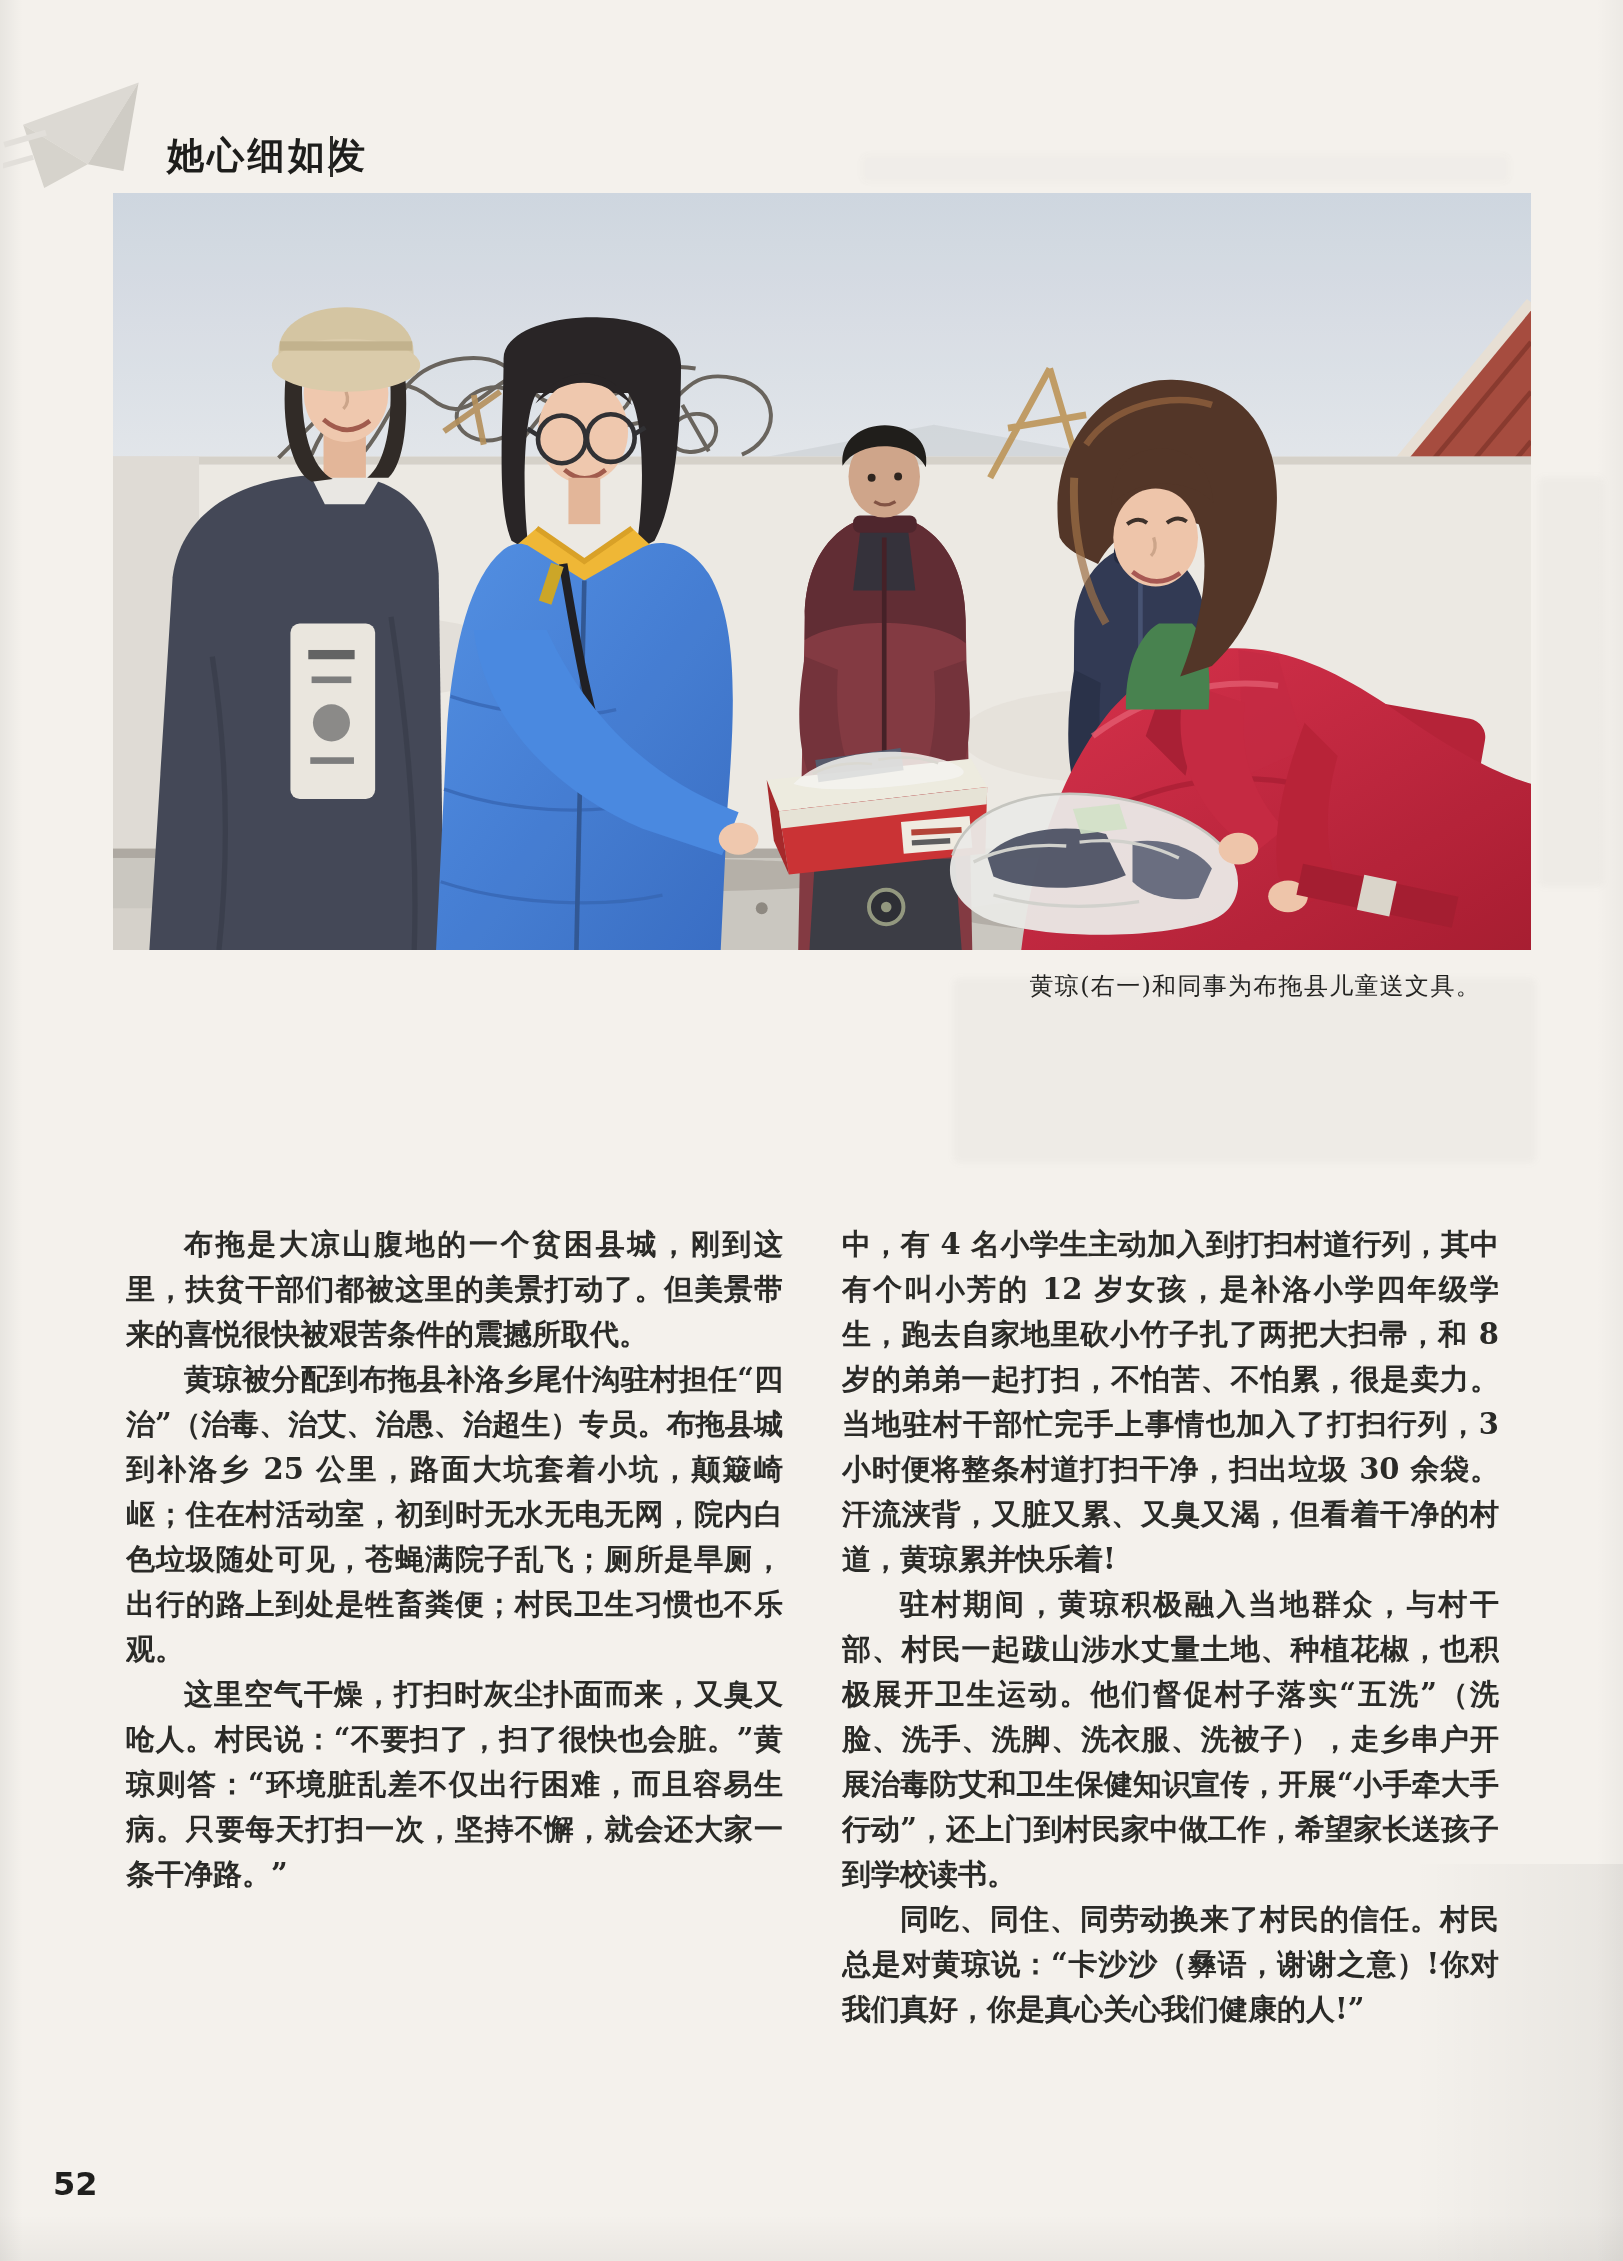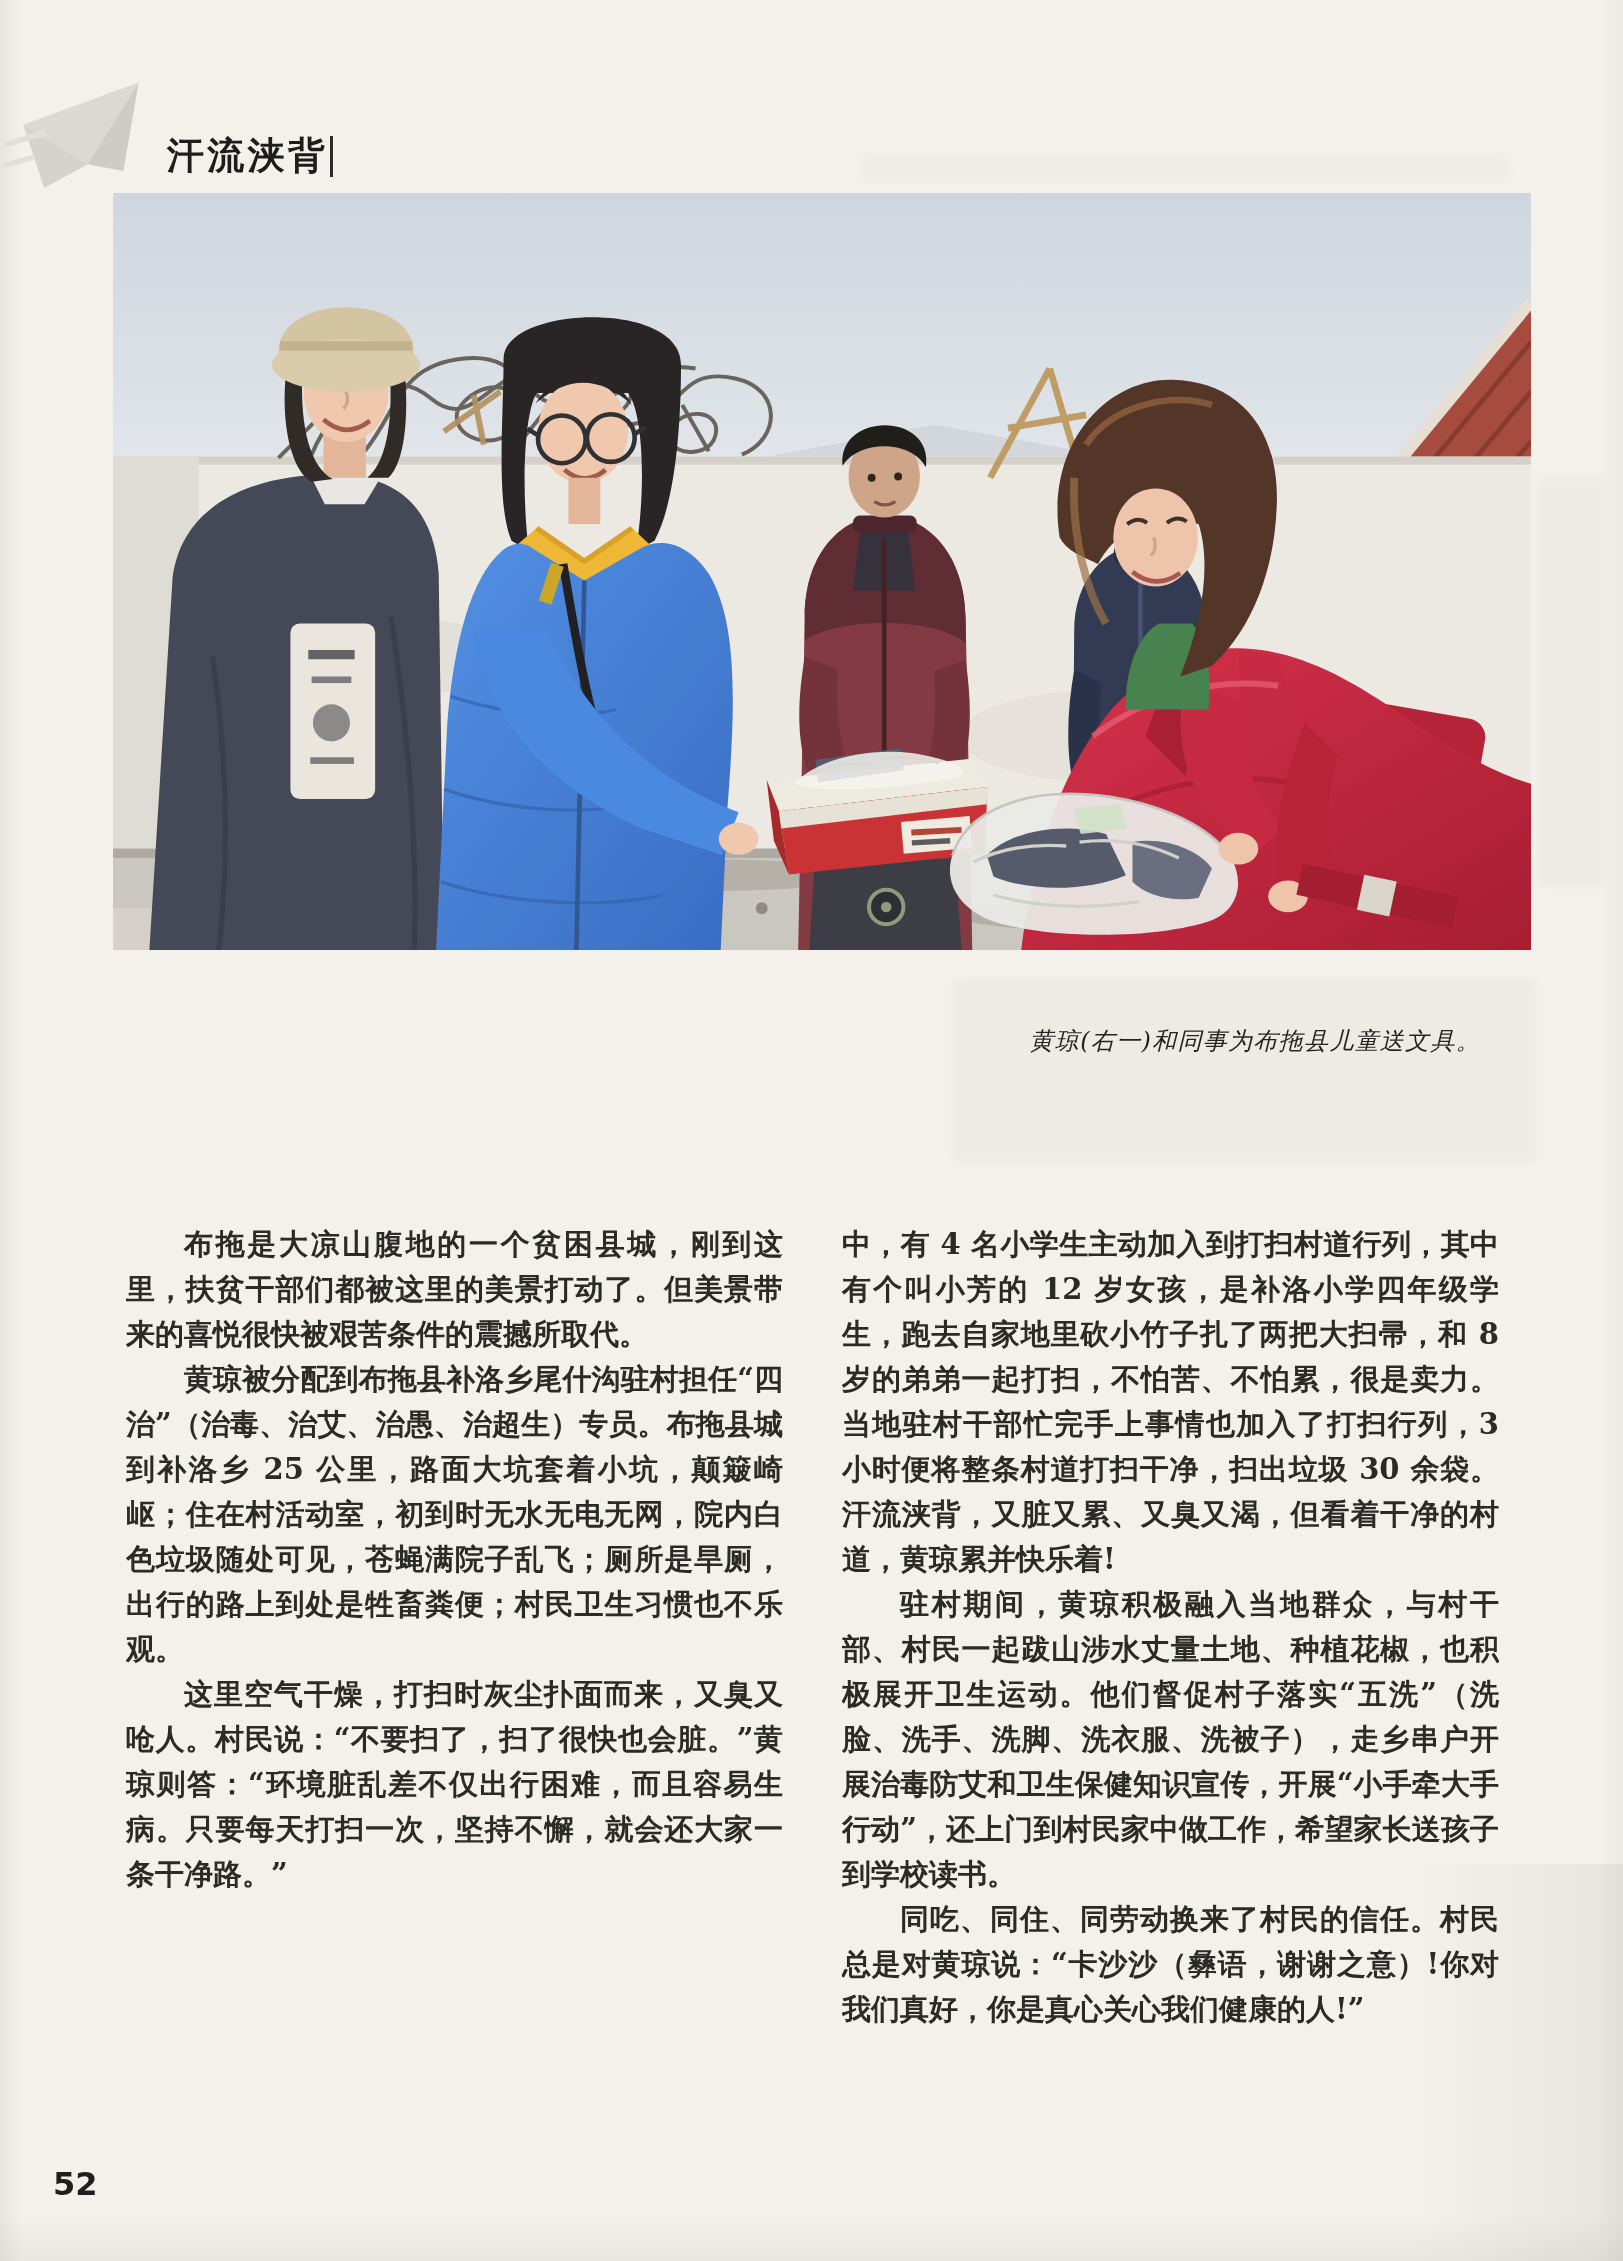--- a/index.html
+++ b/index.html
@@ -9,22 +9,22 @@
       linear-gradient(0deg, rgba(0,0,0,0.045), rgba(0,0,0,0) 46px),
       linear-gradient(270deg, rgba(0,0,0,0.03), rgba(0,0,0,0) 26.5px),
       #f4f1ec;
     font-family:"DejaVu Serif", serif; color:#262624;}
   .plane-logo{position:absolute;left:2.6px;top:64px;width:159px;height:132px;}
   .brand{position:absolute;left:167px;top:131px;font-family:"DejaVu Sans",sans-serif;
     font-size:37px;font-weight:bold;letter-spacing:3.3px;color:#1d1d1b;}
   .brand-divider{position:absolute;left:330px;top:136px;width:2.6px;height:41px;background:#2c2c2a;}
   .photo{position:absolute;left:113px;top:193px;width:1418px;height:757px;margin:0;overflow:hidden;background:#dfe3e8;}
   .photo svg{display:block;width:100%;height:100%;}
-  .caption{position:absolute;left:113px;top:1025px;width:1368px;text-align:right;
-    font-size:24px;font-style:italic;color:#1f1f1d;letter-spacing:1.3px;}
+  .caption{position:absolute;left:113px;top:970px;width:1368px;text-align:right;
+    font-size:24px;color:#1f1f1d;letter-spacing:1.3px;}
   .headline{position:absolute;left:123px;top:1120px;display:flex;align-items:center;gap:16px;}
   .headline-icon{width:30px;height:30px;flex:0 0 auto;}
   .headline-icon svg{display:block;width:30px;height:30px;}
   .headline-text{font-family:"DejaVu Sans",sans-serif;font-size:40px;font-weight:bold;
     color:#141412;letter-spacing:0.7px;white-space:nowrap;}
   .col{position:absolute;top:1222px;width:657px;height:952px;font-size:29px;line-height:45px;
     text-align:justify;color:#2a2a27;overflow:hidden;}
   .col-left{left:126px;}
   .col-right{left:842px;}
   .para{margin:0;text-indent:2em;font-weight:bold;}
@@ -43,21 +43,21 @@
 
 <div class="page">
 
   <svg class="plane-logo" viewBox="0 0 240 200">
     <polygon points="30,92 205,28 128,152" fill="#dcd9d3"></polygon>
     <polygon points="128,152 205,28 182,162" fill="#cfccc5"></polygon>
     <polygon points="30,92 128,152 62,188" fill="#d6d3cc"></polygon>
     <rect x="0" y="118" width="66" height="9" fill="#e2dfda" transform="rotate(-16 0 118)"></rect>
     <rect x="-6" y="150" width="52" height="8" fill="#e2dfda" transform="rotate(-16 0 150)"></rect>
   </svg>
-  <div class="brand">汗流浃背</div>
+  <div class="brand">她心细如发</div>
   <div class="brand-divider"></div>
 
   <figure class="photo" aria-label="白墙前，两名扶贫干部（戴米色帽穿深色卫衣的女子与穿蓝色外套黄色卫衣戴眼镜的女子）将红色鞋盒递给穿深红色外套的男孩，穿红色皮衣的黄琼把一包文具递给穿深蓝色外套的小男孩，背景有铁丝杂物和红瓦屋顶。">
     <svg viewBox="0 0 2142 1143" preserveAspectRatio="none">
       <defs>
         <linearGradient id="sky" x1="0" y1="0" x2="0" y2="1">
           <stop offset="0" stop-color="#ccd4de"></stop>
             <stop offset="1" stop-color="#e9ebed"></stop>
         </linearGradient>
         <linearGradient id="jacketB" x1="0" y1="0" x2="1" y2="1">

